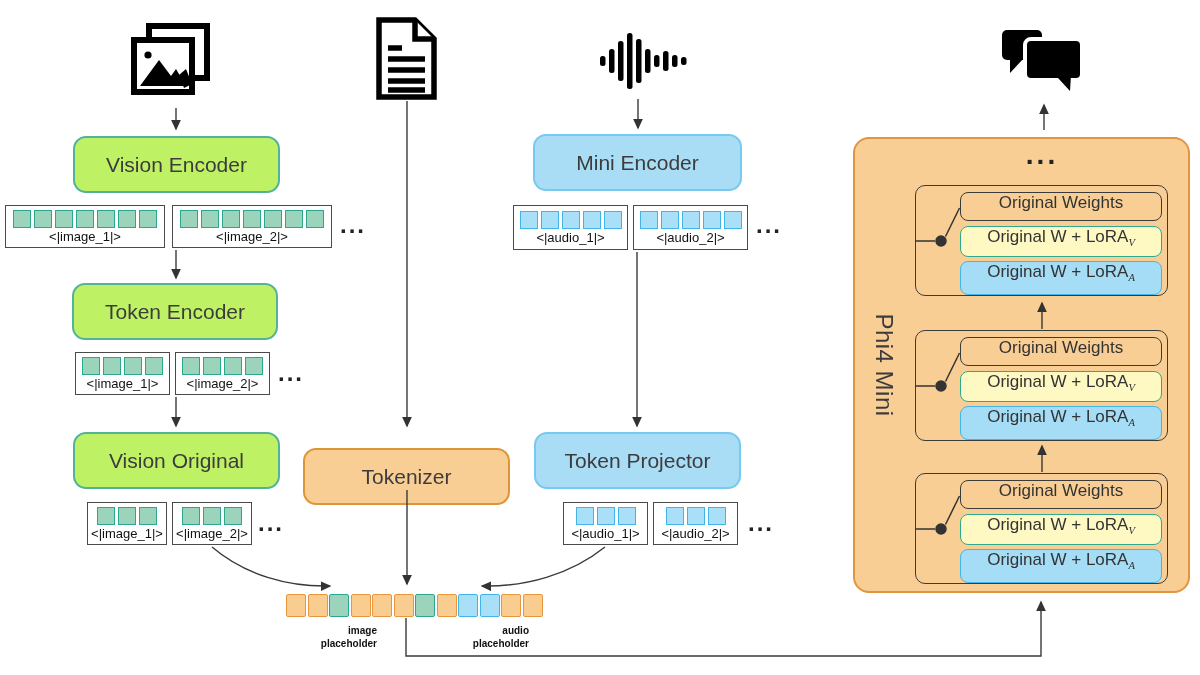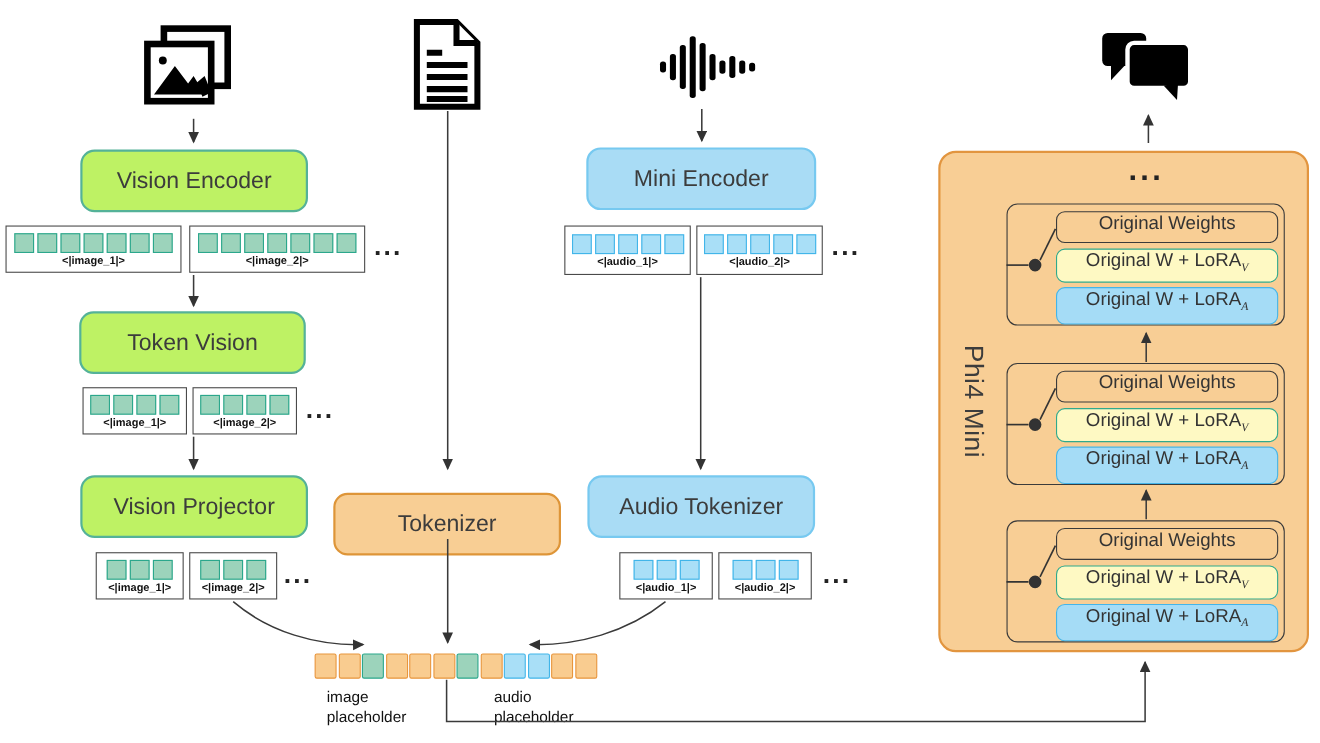--- a/index.html
+++ b/index.html
@@ -20,29 +20,29 @@
   
   .strip{
     position:absolute;background:#fff;border:1.6px solid #4a4a4a;box-sizing:border-box;
     display:flex;flex-direction:column;align-items:center;justify-content:center;
     padding:3px 2px 1px;
   }
   .sqrow{display:flex;gap:3px}
   .sq{width:18px;height:18px;box-sizing:border-box;border:1.5px solid}
   .sq.green{background:#9CD3BB;border-color:#2BA78C}
   .sq.blue{background:#A9DFF7;border-color:#41B5E9}
-  .strip-label{font-size:10px;font-weight:bold;color:#111;margin-top:2px;line-height:1.1;white-space:nowrap}
+  .strip-label{font-size:13px;font-weight:normal;color:#111;margin-top:2px;line-height:1.1;white-space:nowrap}
   .dots{position:absolute;font-weight:bold;color:#222;font-size:24px;line-height:10px;letter-spacing:2px}
   
   .merged-row{position:absolute;left:286px;top:594px;display:flex;gap:1.5px}
   .msq{width:20px;height:23px;box-sizing:border-box;border:1.6px solid;border-radius:2px}
   .msq.orange{background:#F9CC90;border-color:#E8953C}
   .msq.green{background:#9CD3BB;border-color:#2BA78C}
   .msq.blue{background:#A9DFF7;border-color:#41B5E9}
-  .ph-label{position:absolute;font-size:14px;font-weight:normal;color:#111;text-align:left;line-height:1.3;width:80px}
+  .ph-label{position:absolute;font-size:10px;font-weight:bold;color:#111;text-align:right;line-height:1.3;width:80px}
   
   .phi-box{
     position:absolute;left:853px;top:137px;width:337px;height:456px;
     background:#F8CE95;border:2.2px solid #E2953F;border-radius:16px;box-sizing:border-box;
   }
   .phi-name{
     position:absolute;left:884px;top:365px;
     transform:translate(-50%,-50%) rotate(90deg);
     font-size:24px;color:#3c3c3c;white-space:nowrap;letter-spacing:.5px;
   }
@@ -133,21 +133,21 @@
       <div class="sq green"></div>
       <div class="sq green"></div>
       <div class="sq green"></div>
       <div class="sq green"></div>
     </div>
   <div class="strip-label">&lt;|image_2|&gt;</div>
 </div>
 <div class="dots" style="left:340px;top:220px">...</div>
 
 <div class="node green" style="left:72px;top:283px;width:206px;height:57px">
-  <span>Token Vision</span>
+  <span>Token Encoder</span>
 </div>
 
 <div class="strip" style="left:75px;top:352px;width:95px;height:43px">
   <div class="sqrow">
       <div class="sq green"></div>
       <div class="sq green"></div>
       <div class="sq green"></div>
       <div class="sq green"></div>
     </div>
   <div class="strip-label">&lt;|image_1|&gt;</div>
@@ -157,21 +157,21 @@
       <div class="sq green"></div>
       <div class="sq green"></div>
       <div class="sq green"></div>
       <div class="sq green"></div>
     </div>
   <div class="strip-label">&lt;|image_2|&gt;</div>
 </div>
 <div class="dots" style="left:278px;top:368px">...</div>
 
 <div class="node green" style="left:73px;top:432px;width:207px;height:57px">
-  <span>Vision Projector</span>
+  <span>Vision Original</span>
 </div>
 
 <div class="strip" style="left:87px;top:502px;width:80px;height:43px">
   <div class="sqrow">
       <div class="sq green"></div>
       <div class="sq green"></div>
       <div class="sq green"></div>
     </div>
   <div class="strip-label">&lt;|image_1|&gt;</div>
 </div>
@@ -209,21 +209,21 @@
       <div class="sq blue"></div>
       <div class="sq blue"></div>
       <div class="sq blue"></div>
       <div class="sq blue"></div>
     </div>
   <div class="strip-label">&lt;|audio_2|&gt;</div>
 </div>
 <div class="dots" style="left:756px;top:220px">...</div>
 
 <div class="node blue" style="left:534px;top:432px;width:207px;height:57px">
-  <span>Audio Tokenizer</span>
+  <span>Token Projector</span>
 </div>
 
 <div class="strip" style="left:563px;top:502px;width:85px;height:43px">
   <div class="sqrow">
       <div class="sq blue"></div>
       <div class="sq blue"></div>
       <div class="sq blue"></div>
     </div>
   <div class="strip-label">&lt;|audio_1|&gt;</div>
 </div>

